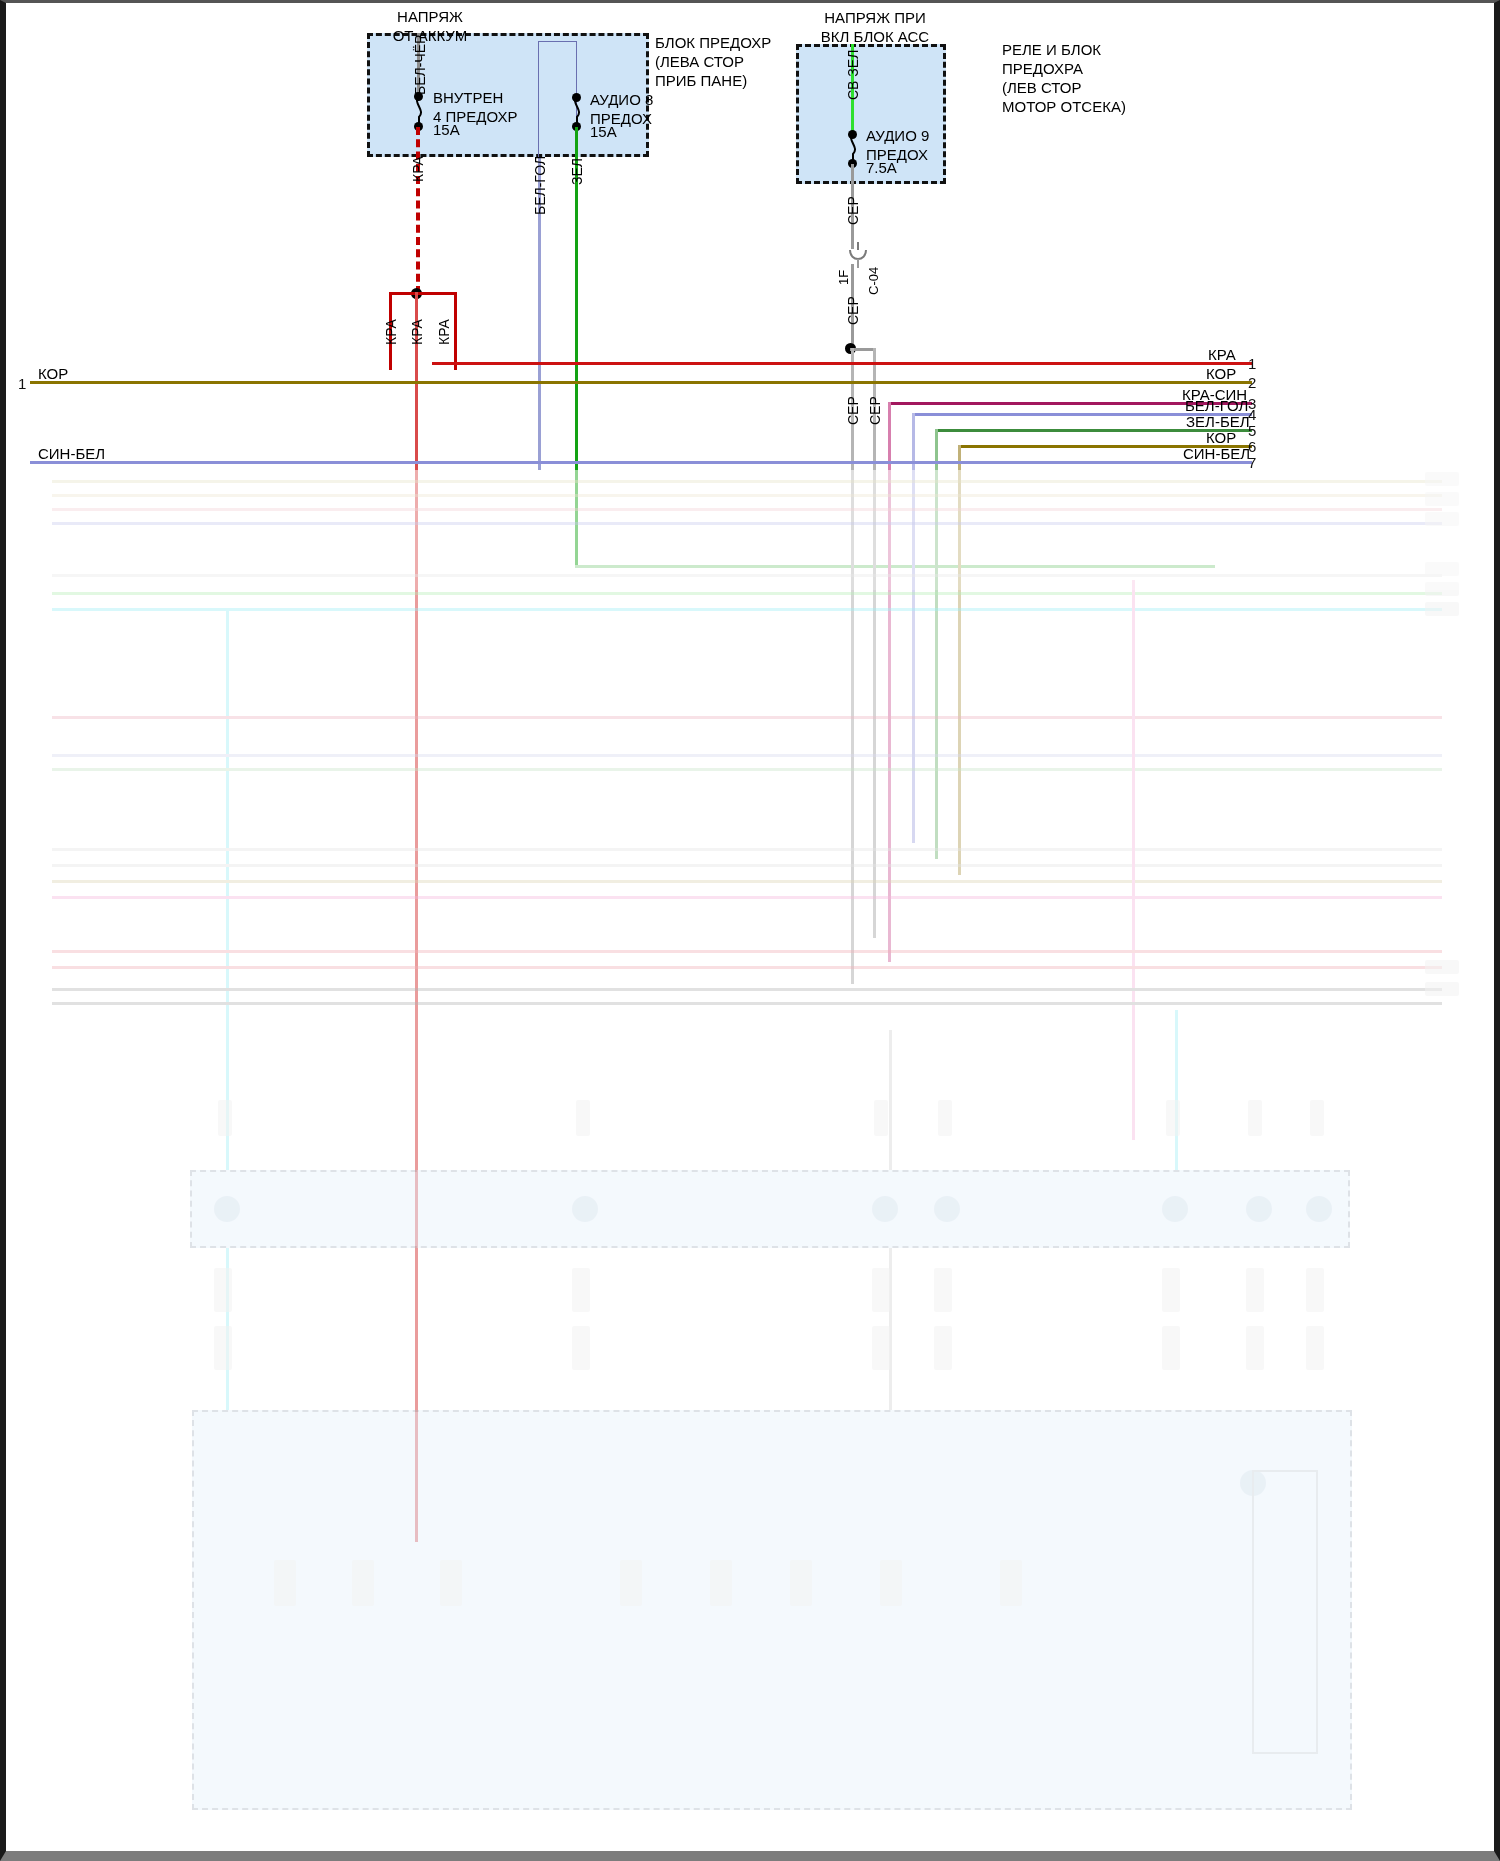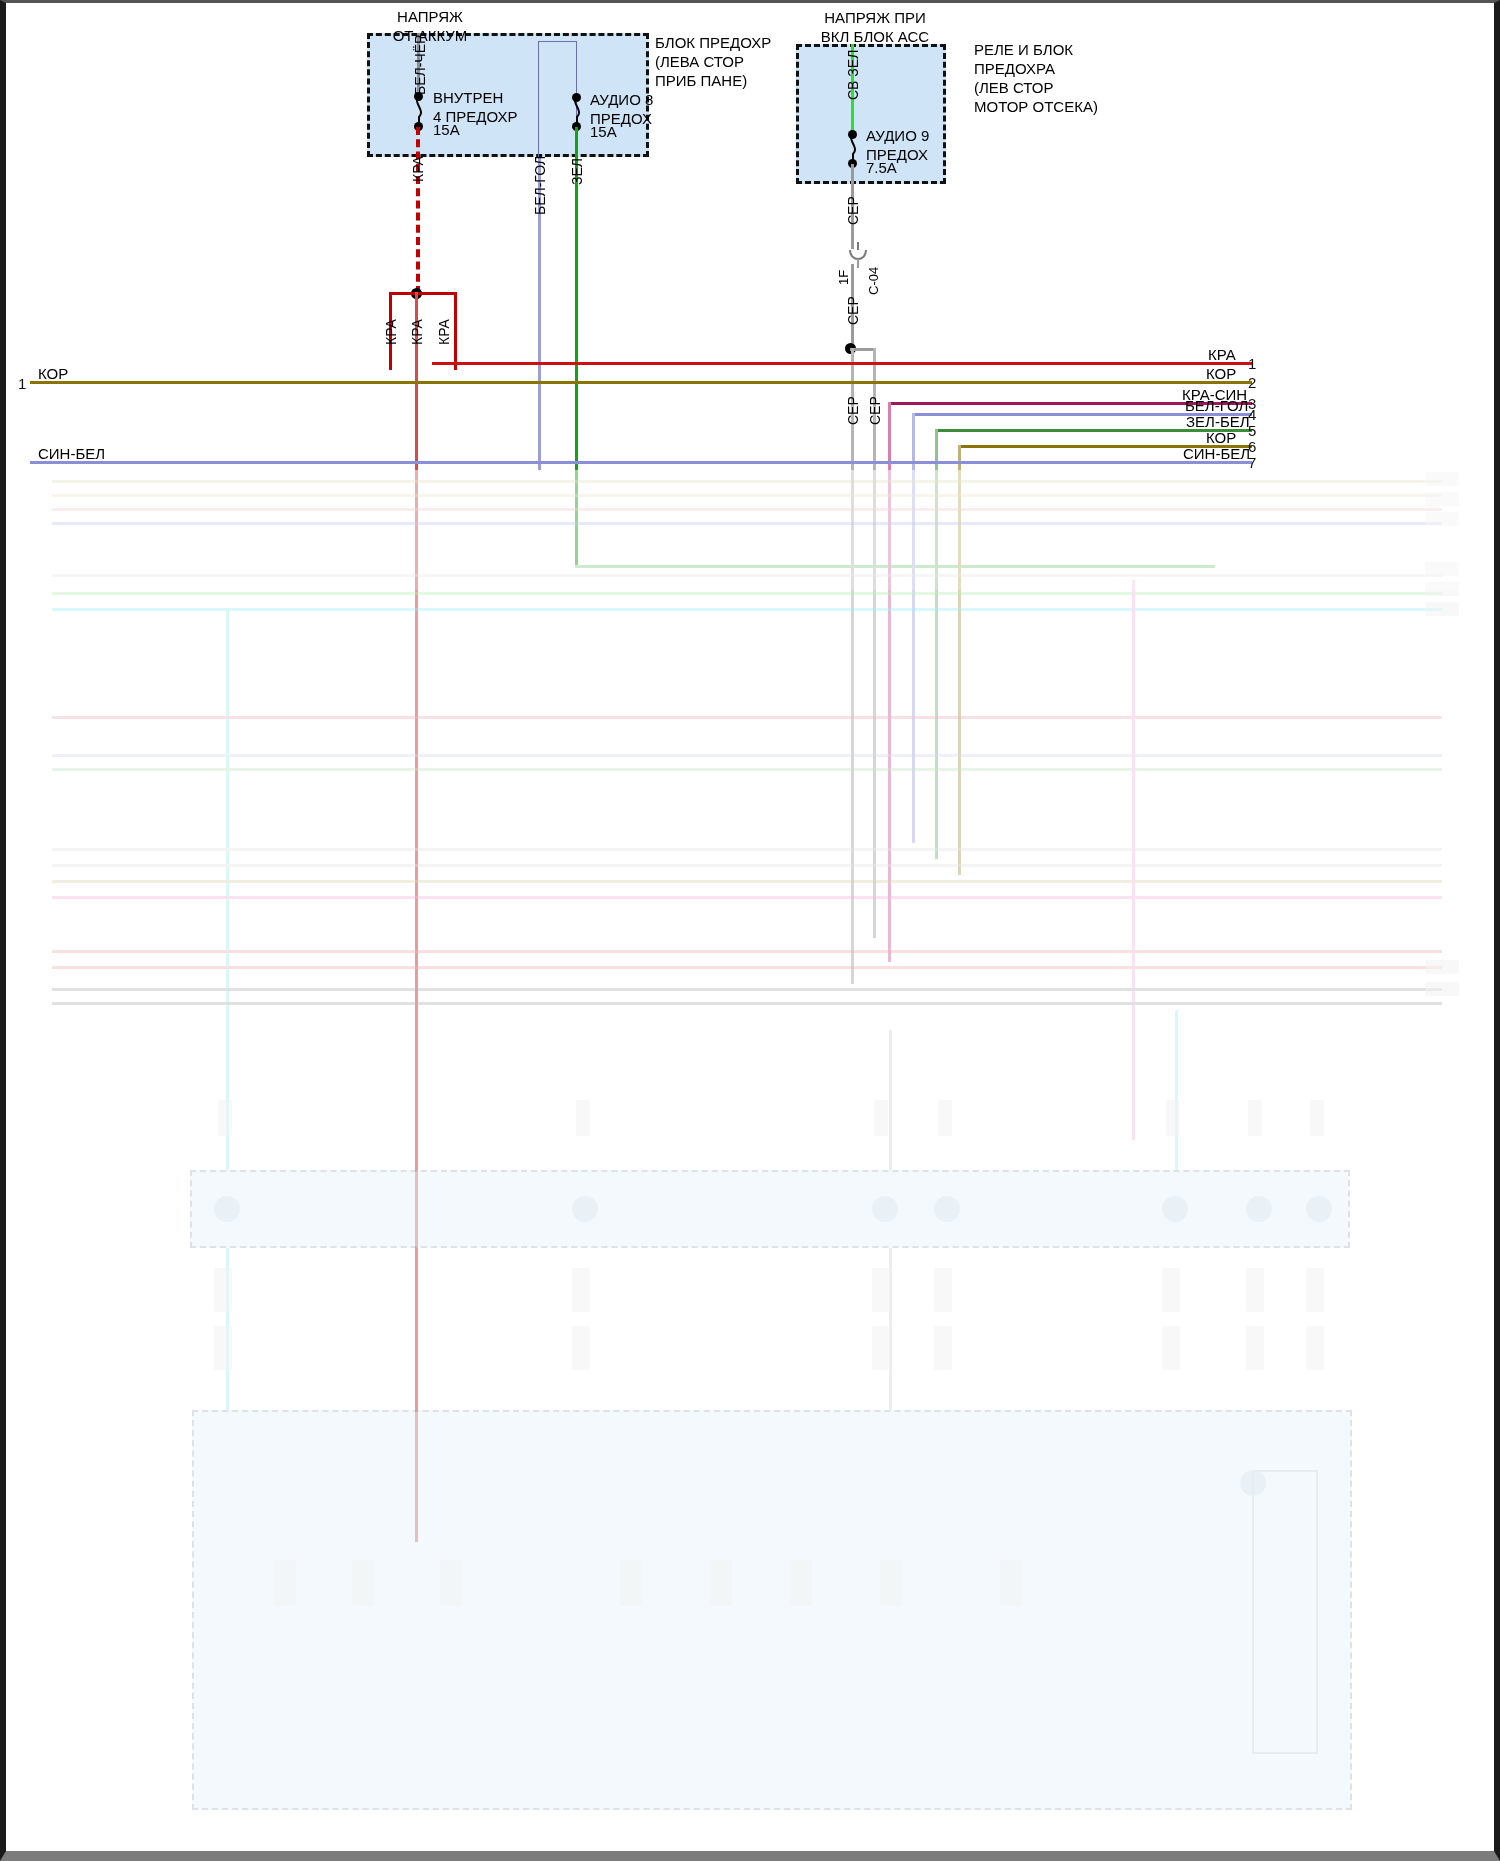--- a/index.html
+++ b/index.html
@@ -99,21 +99,21 @@
 
   <div class="vw" style="left:575px;top:127px;height:440px;background:#13a313;"></div>
   <div class="vlbl" style="left:569px;top:185px;">ЗЕЛ</div>
   <div class="hw" style="left:575px;top:565px;width:640px;background:#8fd08f;"></div>
 
   <div class="fusebox" style="left:796px;top:44px;width:150px;height:140px;"></div>
 
   <div class="lbl center" style="left:790px;top:8px;width:170px;">НАПРЯЖ ПРИ
 ВКЛ БЛОК АСС</div>
 
-  <div class="lbl" style="left:974px;top:40px;width:190px;">РЕЛЕ И БЛОК
+  <div class="lbl" style="left:1002px;top:40px;width:190px;">РЕЛЕ И БЛОК
 ПРЕДОХРА
 (ЛЕВ СТОР
 МОТОР ОТСЕКА)</div>
 
   <div class="vw" style="left:851px;top:44px;height:90px;background:#2ee02e;"></div>
   <div class="vlbl" style="left:845px;top:100px;">СВ ЗЕЛ</div>
 
   <div class="dot sm" style="left:848px;top:130px;"></div>
   <svg class="fuse" style="left:845px;top:133px;" viewBox="0 0 16 30">
     <path d="M8 0 C 1 7, 15 14, 8 21 L8 30" stroke="#000" stroke-width="2" fill="none"></path>

